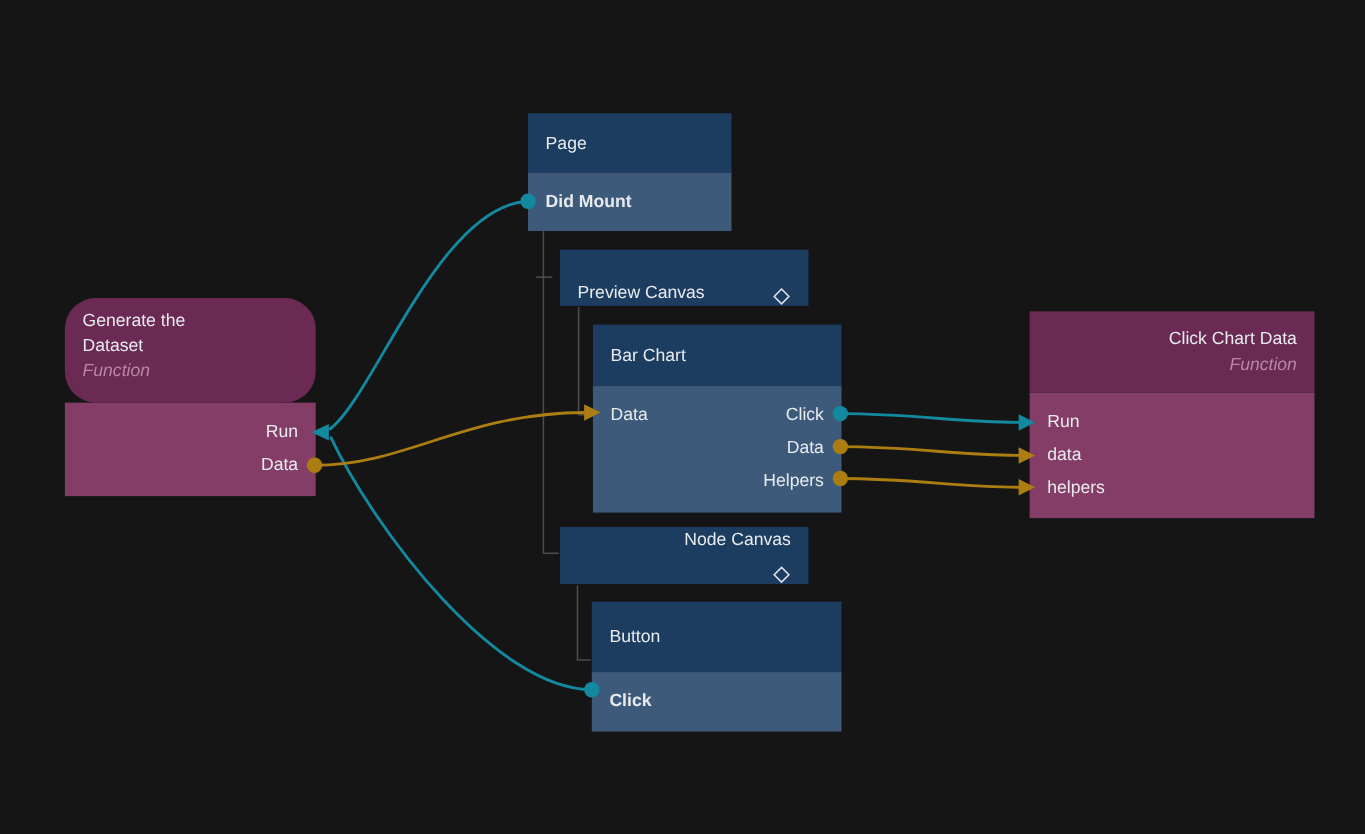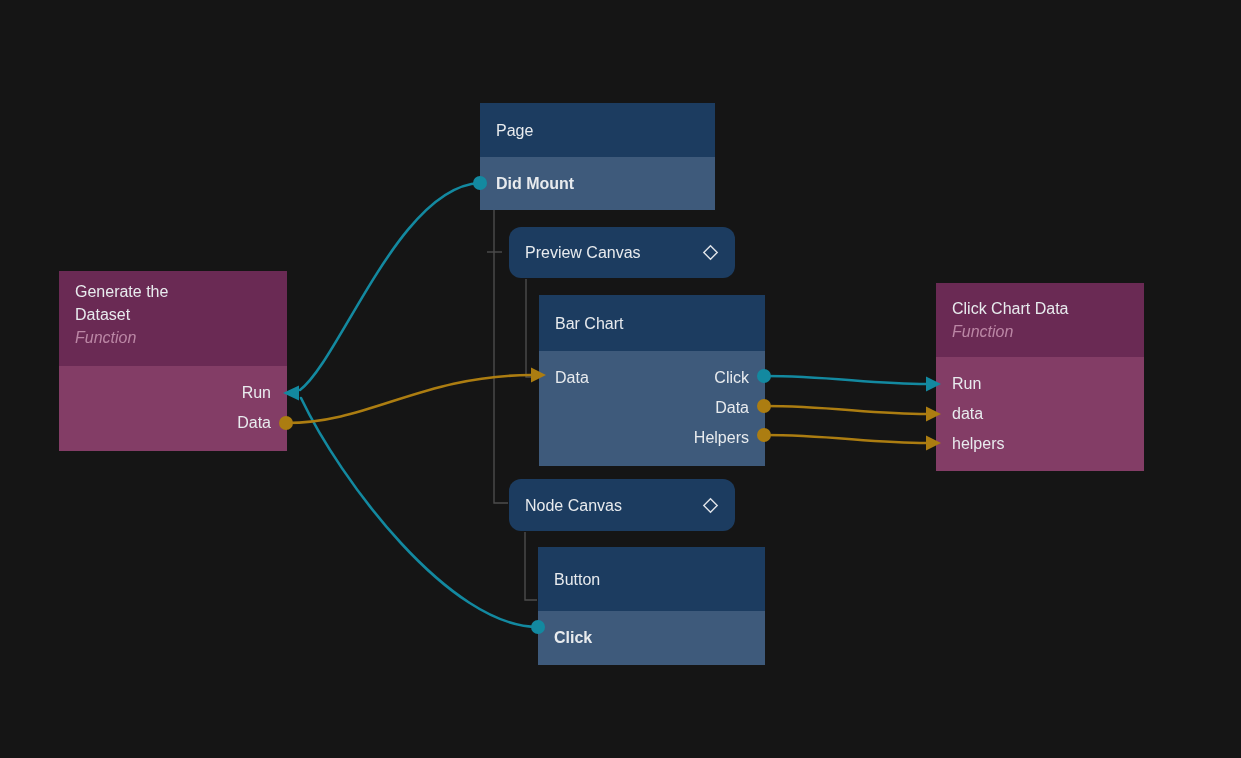--- a/index.html
+++ b/index.html
@@ -4,22 +4,22 @@
 <style>
   html,body{margin:0;padding:0;background:#141414;}
   .canvas{
     position:relative;width:1241px;height:758px;overflow:hidden;
     background:var(--background,#151515);
     font-family:"Liberation Sans",sans-serif;
     font-size:16px;color:var(--text-color,#e8ebee);
   }
   .node{position:absolute;}
   .node-header{box-sizing:border-box;display:flex;flex-direction:column;justify-content:center;padding:0 16px;line-height:23px;}
-  .node-header.top{justify-content:flex-start;padding-top:9px;}
-  .node-header.row{flex-direction:row;justify-content:space-between;align-items:center;border-radius:12px;}
+  .node-header.top{justify-content:flex-start;padding-top:9px;border-radius:28px;}
+  .node-header.row{flex-direction:row;justify-content:space-between;align-items:flex-end;}
   .blue .node-header{background:var(--blue-header,#1c3c60);}
   .purple .node-header{background:var(--purple-header,#6a2a54);}
   .node-body{box-sizing:border-box;padding-top:12px;}
   .blue .node-body{background:var(--blue-body,#3e5a7b);}
   .purple .node-body{background:var(--purple-body,#833d66);}
   .subrow{box-sizing:border-box;display:flex;align-items:center;padding:0 16px;font-weight:bold;}
   .blue .subrow{background:var(--blue-body,#3e5a7b);}
   .title{white-space:pre-line;}
   .title.narrow{max-width:135px;}
   .subtitle{color:var(--subtitle-color,#bb87a5);font-style:italic;}
@@ -51,21 +51,21 @@
     <div class="node-body" style="height:85px;">
       <div class="port-row right">
         <span class="port-label">Run</span>
       </div>
       <div class="port-row right">
         <span class="port-label">Data</span>
       </div>
     </div>
   </div>
 
-  <div class="node blue" style="left:480px;top:103px;width:235px;">
+  <div class="node blue" style="left:480px;top:103px;width:185px;">
     <div class="node-header" style="height:54px;">
       <div class="title">Page</div>
     </div>
     <div class="subrow" style="height:53px;">
       <span class="port-label">Did Mount</span>
     </div>
   </div>
 
   <div class="node blue" style="left:509px;top:227px;width:226px;">
     <div class="node-header row" style="height:51px;">
@@ -88,38 +88,38 @@
       <div class="port-row right">
         <span class="port-label">Data</span>
       </div>
       <div class="port-row right">
         <span class="port-label">Helpers</span>
       </div>
     </div>
   </div>
 
   <div class="node blue" style="left:509px;top:479px;width:226px;">
-    <div class="node-header row" style="height:52px;">
+    <div class="node-header row" style="height:52px;flex-direction:column;">
       <div class="title">Node Canvas</div>
       <svg class="diamond" width="17" height="17" viewBox="0 0 17 17">
         <path d="M8.5 1.8 L15.2 8.5 L8.5 15.2 L1.8 8.5 Z" fill="none" stroke="#dfe3e8" stroke-width="1.4"></path>
       </svg>
     </div>
   </div>
 
   <div class="node blue" style="left:538px;top:547px;width:227px;">
     <div class="node-header" style="height:64px;">
       <div class="title">Button</div>
     </div>
     <div class="subrow" style="height:54px;">
       <span class="port-label">Click</span>
     </div>
   </div>
 
-  <div class="node purple" style="left:936px;top:283px;width:208px;">
+  <div class="node purple" style="left:936px;top:283px;width:259px;text-align:right;">
     <div class="node-header" style="height:74px;">
       <div class="title">Click Chart Data</div>
       <div class="subtitle">Function</div>
     </div>
     <div class="node-body" style="height:114px;">
       <div class="port-row">
         <span class="port-label">Run</span>
       </div>
       <div class="port-row">
         <span class="port-label">data</span>

